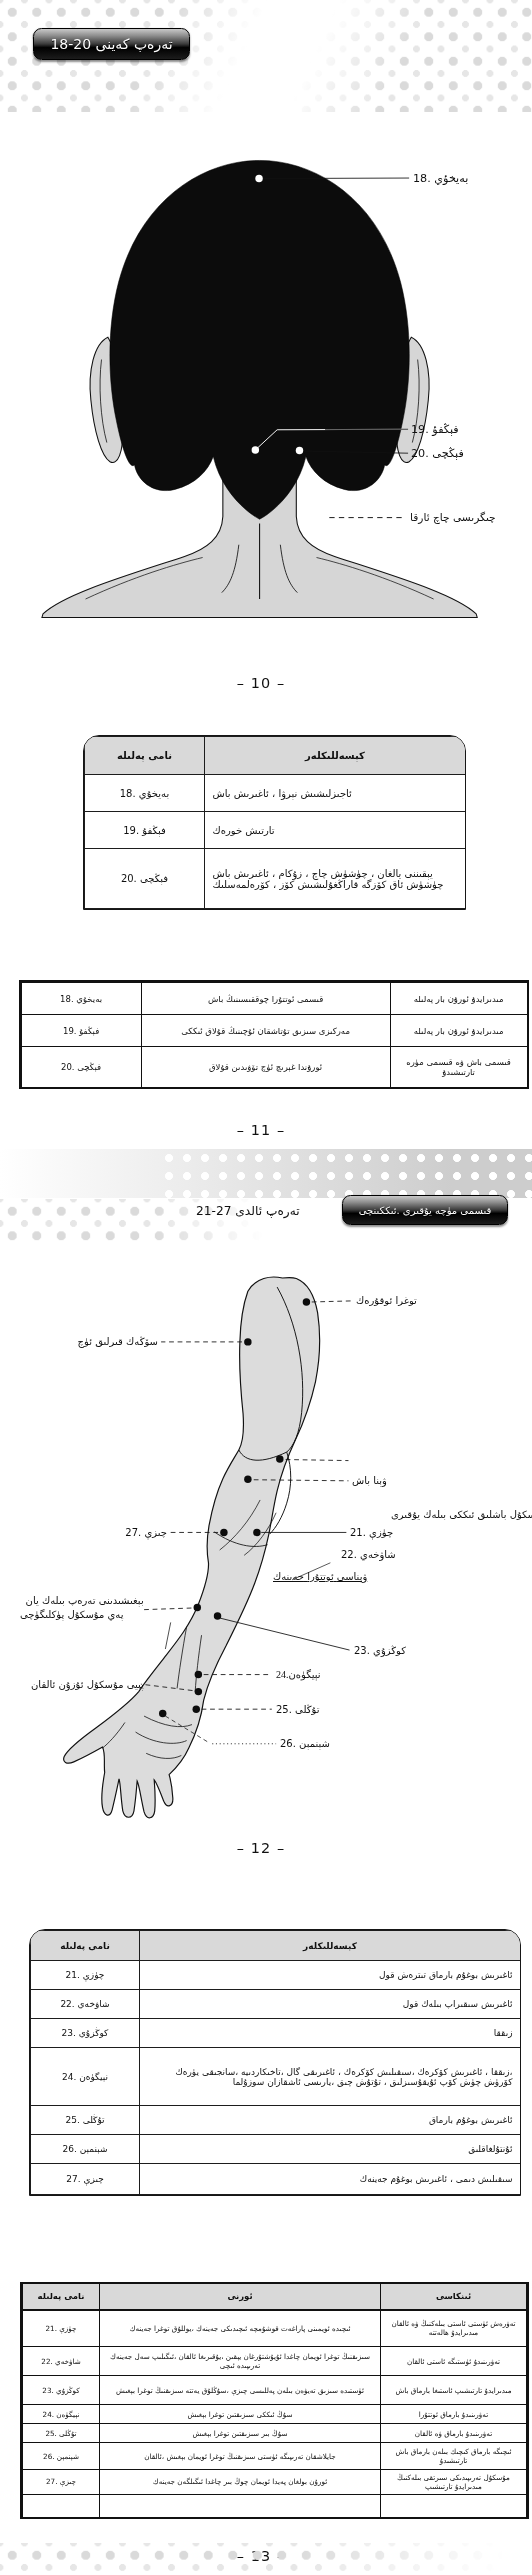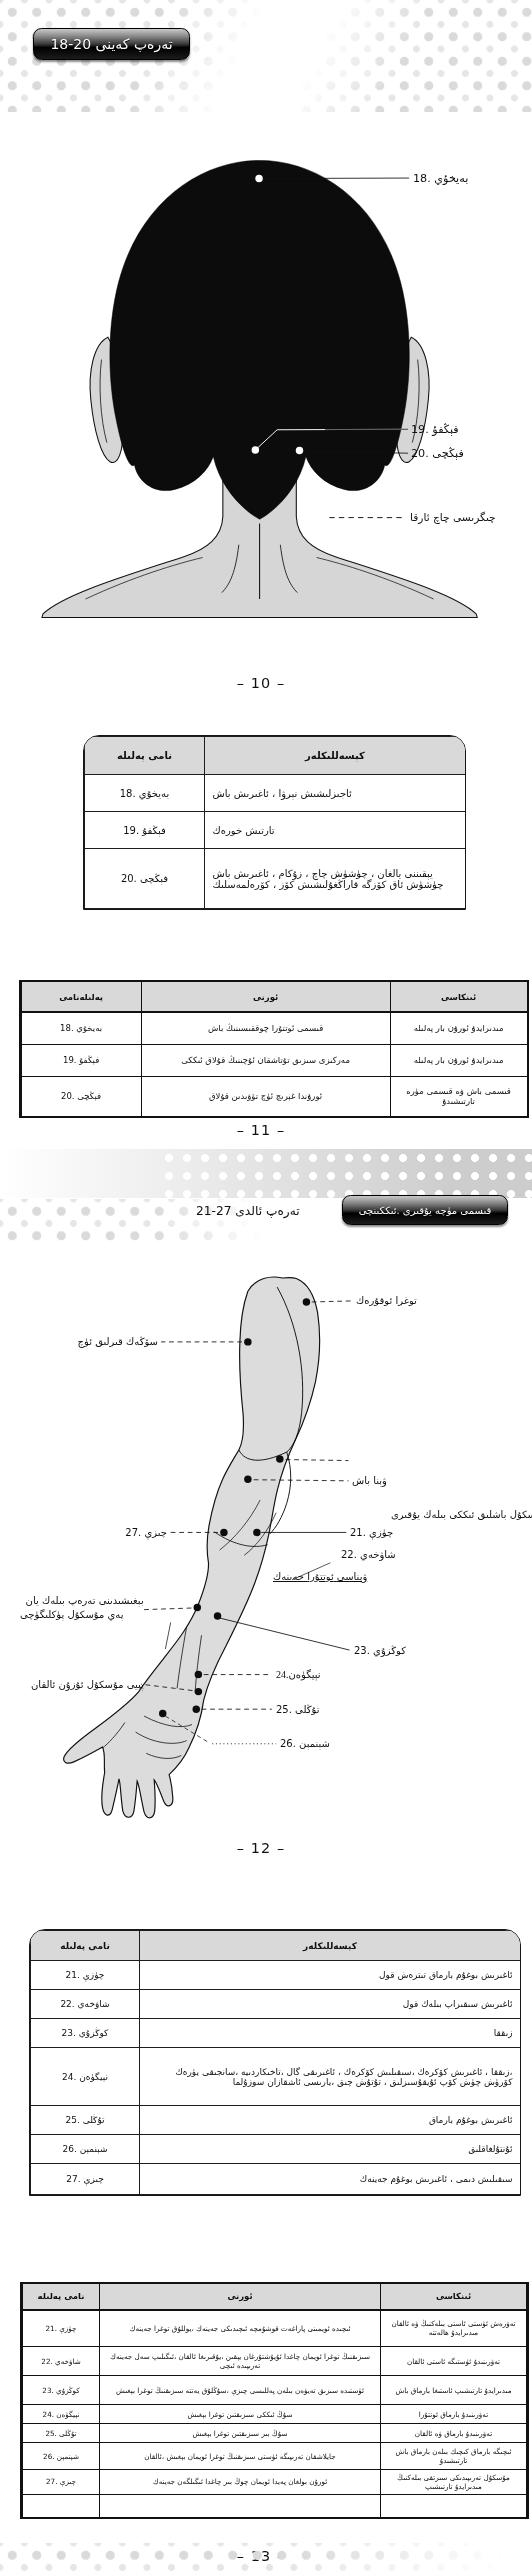--- a/index.html
+++ b/index.html
@@ -122,25 +122,20 @@
   </div>
 
   <div class="dbl-wrap t-head-loc" style="left:18.6px;top:980px;width:506px;">
     <table>
       <colgroup>
           <col style="width:120px">
           <col style="width:249px">
           <col style="width:137px">
         </colgroup>
       <tbody>
-          <tr style="height:30px">
-        <th>پەلىلەنامى</th>
-        <th>ئورنى</th>
-        <th>ئىنكاسى</th>
-      </tr>
       <tr style="height:32px">
         <td>18. ‎بەيخۇي</td>
         <td>باش ‎چوققىسىنىڭ ‎ئوتتۇرا ‎قىسمى</td>
         <td>پەلىلە ‎بار ‎ئورۇن ‎مىدىرايدۇ</td>
       </tr>
       <tr style="height:32px">
         <td>19. ‎فېڭفۇ</td>
         <td>ئىككى ‎قۇلاق ‎ئۇچىنىڭ ‎تۇتاشقان ‎سىزىق ‎مەركىزى</td>
         <td>پەلىلە ‎بار ‎ئورۇن ‎مىدىرايدۇ</td>
       </tr>

